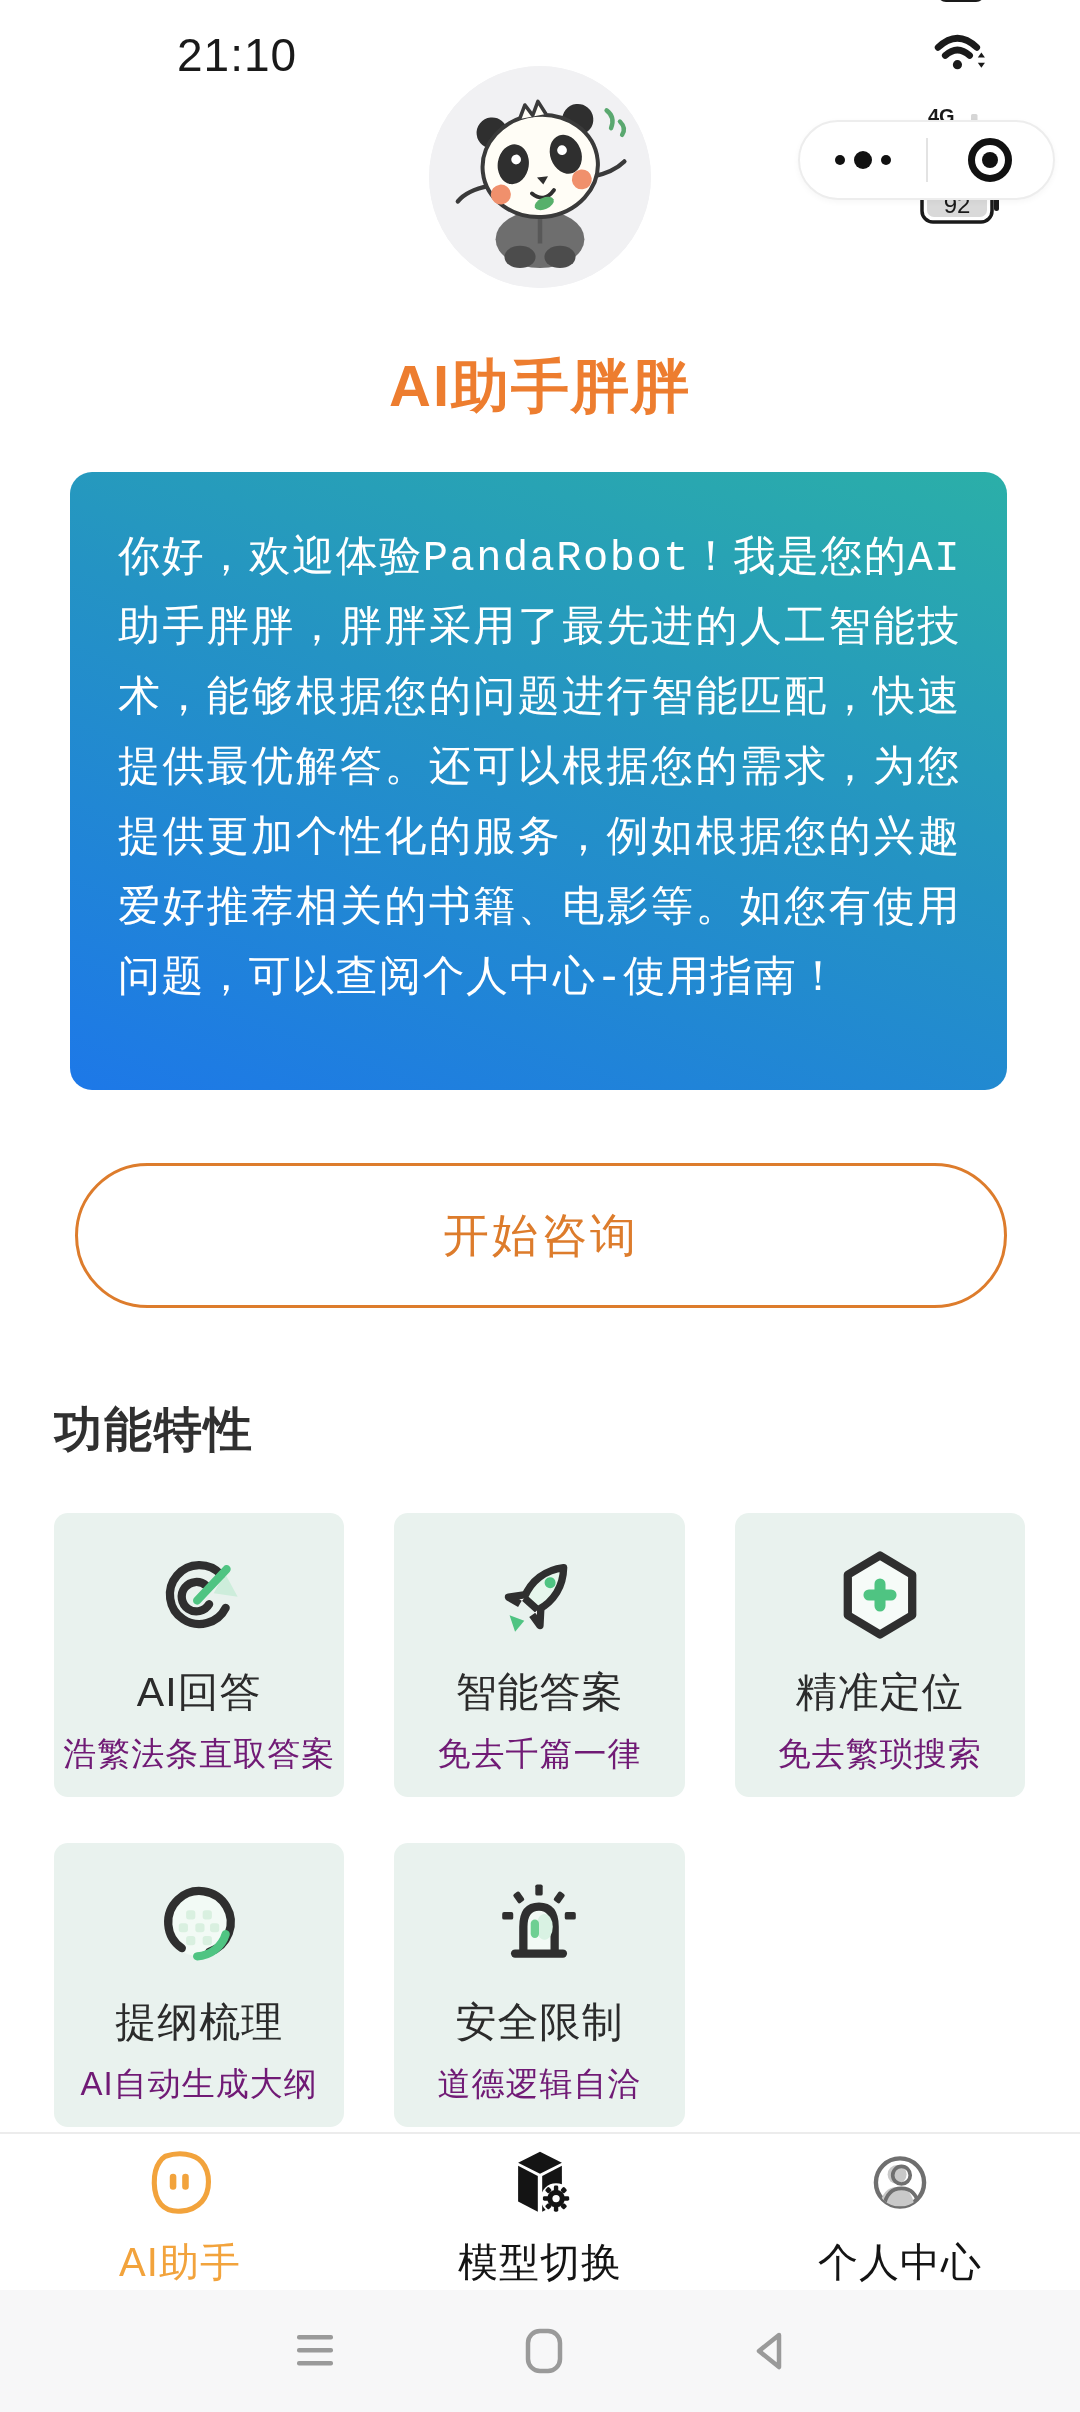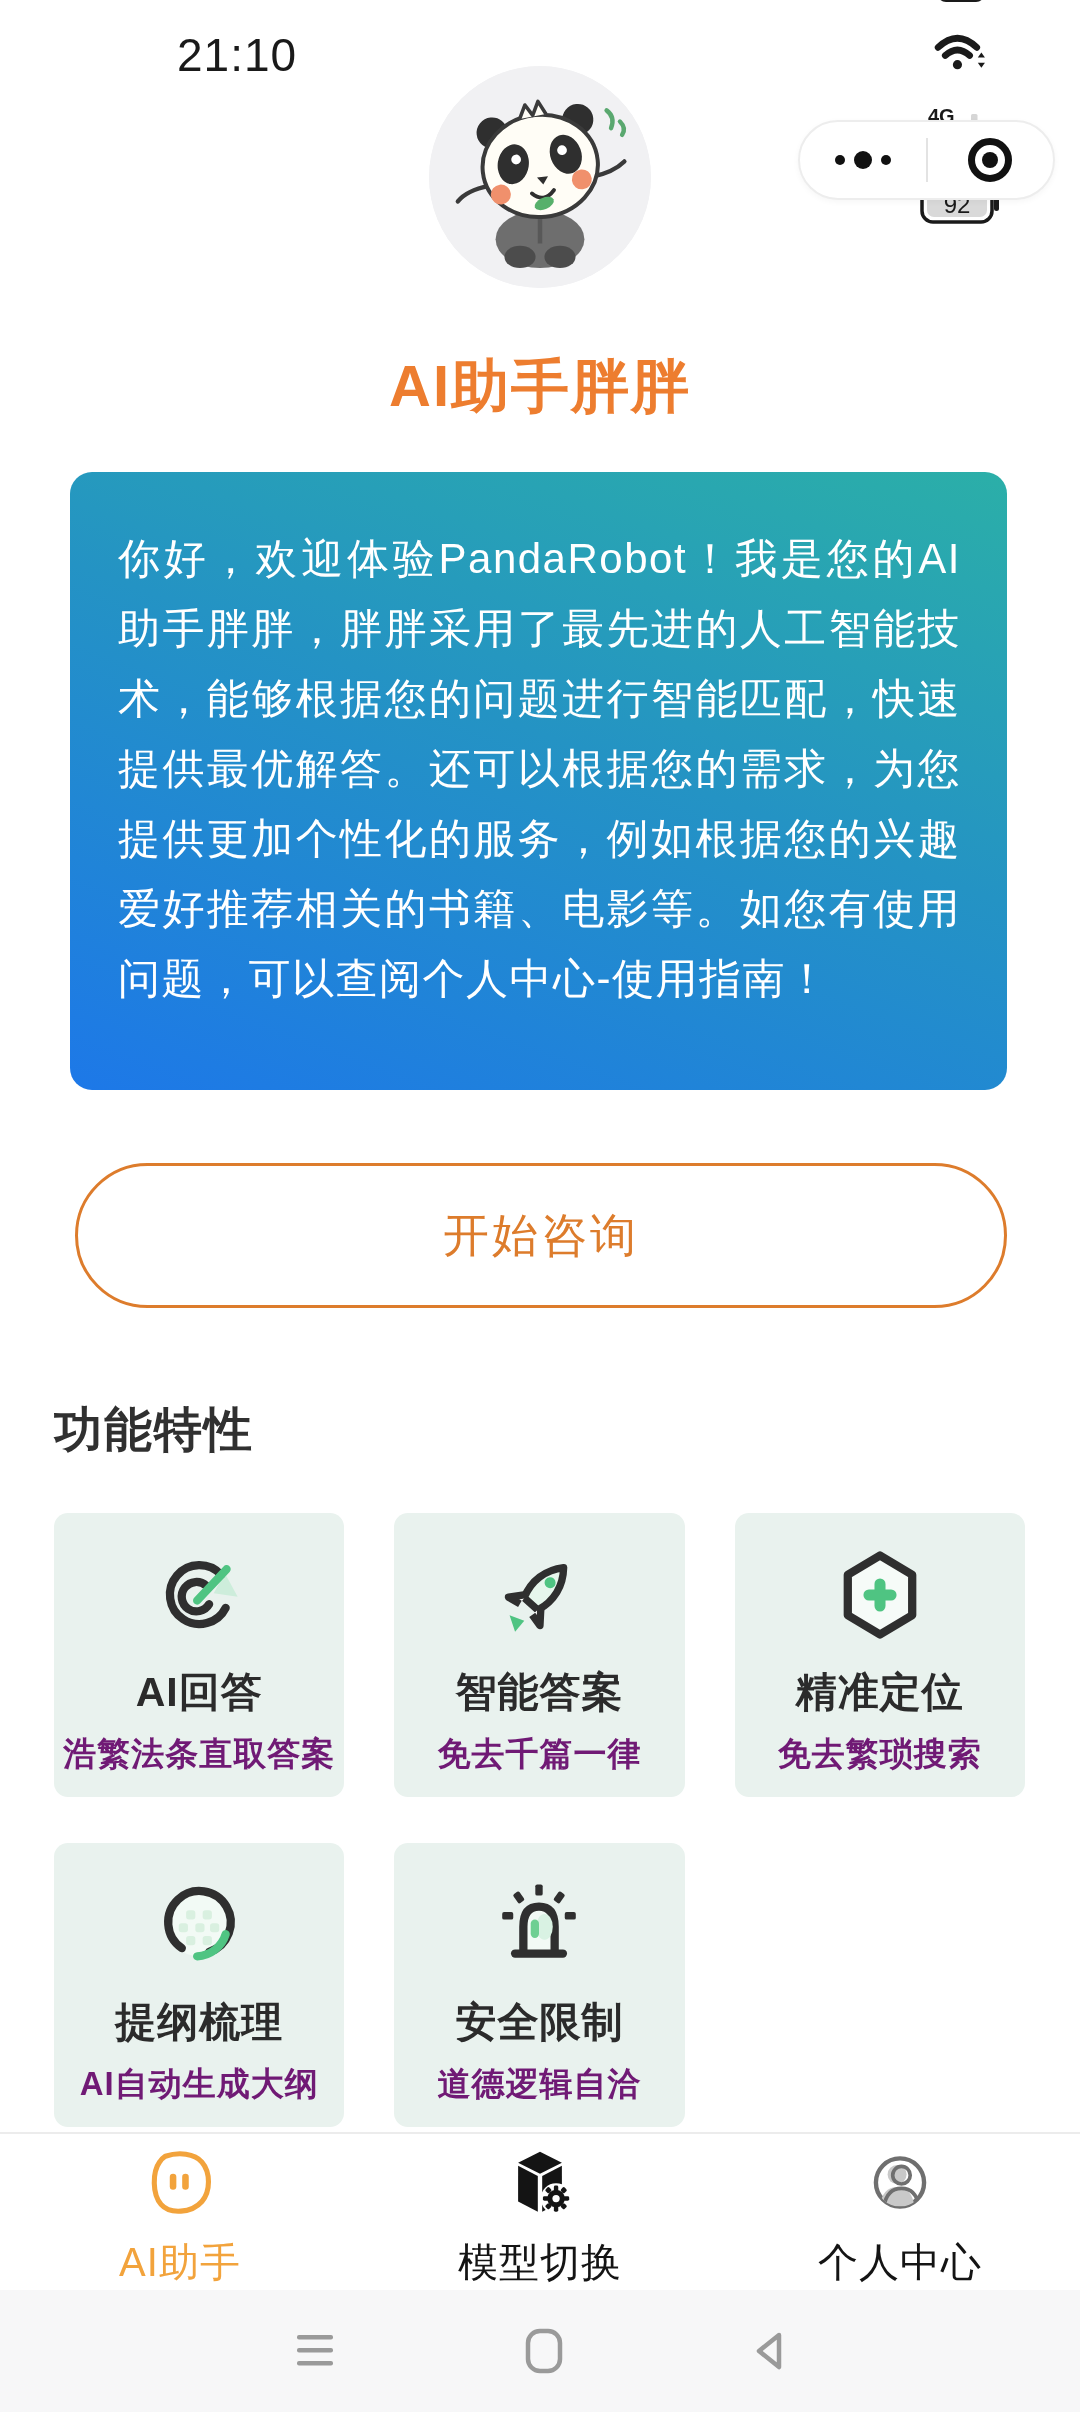--- a/index.html
+++ b/index.html
@@ -43,40 +43,41 @@
   .app-title {
     position:absolute; top:348px; left:0; right:0; text-align:center;
     font-size:58px; font-weight:bold; color:#ED7D2F; letter-spacing:2px;
   }
   
   .welcome-card {
     position:absolute; top:472px; left:70px; width:937px; height:618px;
     border-radius:22px;
     background:linear-gradient(200deg, #2BAFA8 0%, #2493C4 45%, #1D78E8 100%);
     padding:52px 46px 0 48px;
+    font-family:Liberation Mono, monospace;
   }
   .welcome-card p {
     color:#ffffff; font-size:42px; line-height:70px; letter-spacing:1.5px;
     text-align:justify;
   }
   
   .start-btn {
     position:absolute; top:1163px; left:75px; width:932px; height:145px;
     background:#ffffff; border:3px solid #DD7C2C; border-radius:73px;
     display:flex; align-items:center; justify-content:center;
     font-size:46px; color:#DD7C2C; font-weight:500; letter-spacing:3px; cursor:pointer;
   }
   
   .section-title {
     position:absolute; top:1398px; left:54px;
     font-size:48px; font-weight:bold; color:#303030; letter-spacing:2px;
   }
   .feature-grid {
     position:absolute; top:1513px; left:54px; width:971px;
-    display:grid; grid-template-columns:repeat(3,1fr); column-gap:50px; row-gap:46px;font-weight:bold;
+    display:grid; grid-template-columns:repeat(3,1fr); column-gap:50px; row-gap:46px;
   }
   .fcard {
     height:284px; background:#E9F2EE; border-radius:14px;
     display:flex; flex-direction:column; align-items:center; padding-top:36px;
   }
   .fcard svg { width:92px; height:92px; margin-bottom:24px; }
   .fcard .ft { font-size:41px; color:#2b2b2b; margin-bottom:12px; letter-spacing:1px; }
   .fcard .fs { font-size:33px; color:#701a75; letter-spacing:1px; }
   
   .tab-bar {

